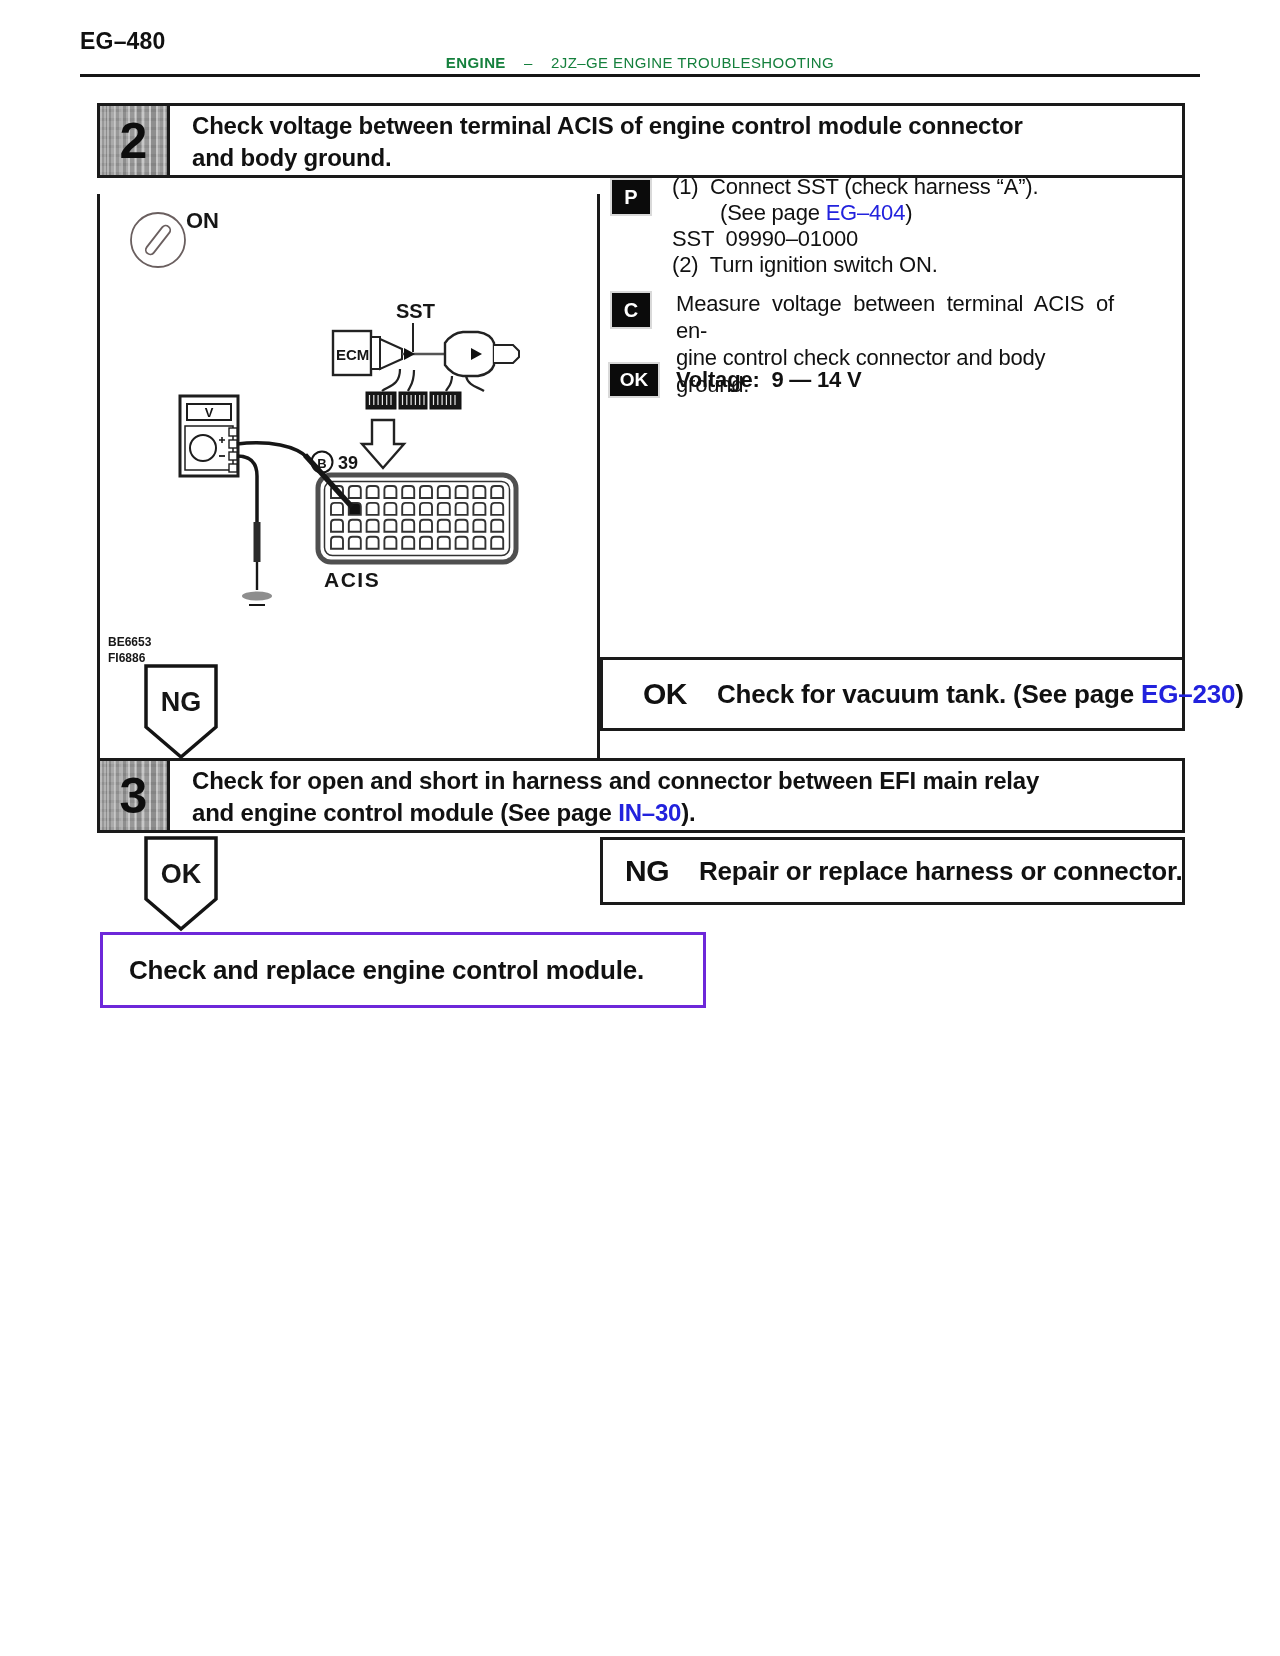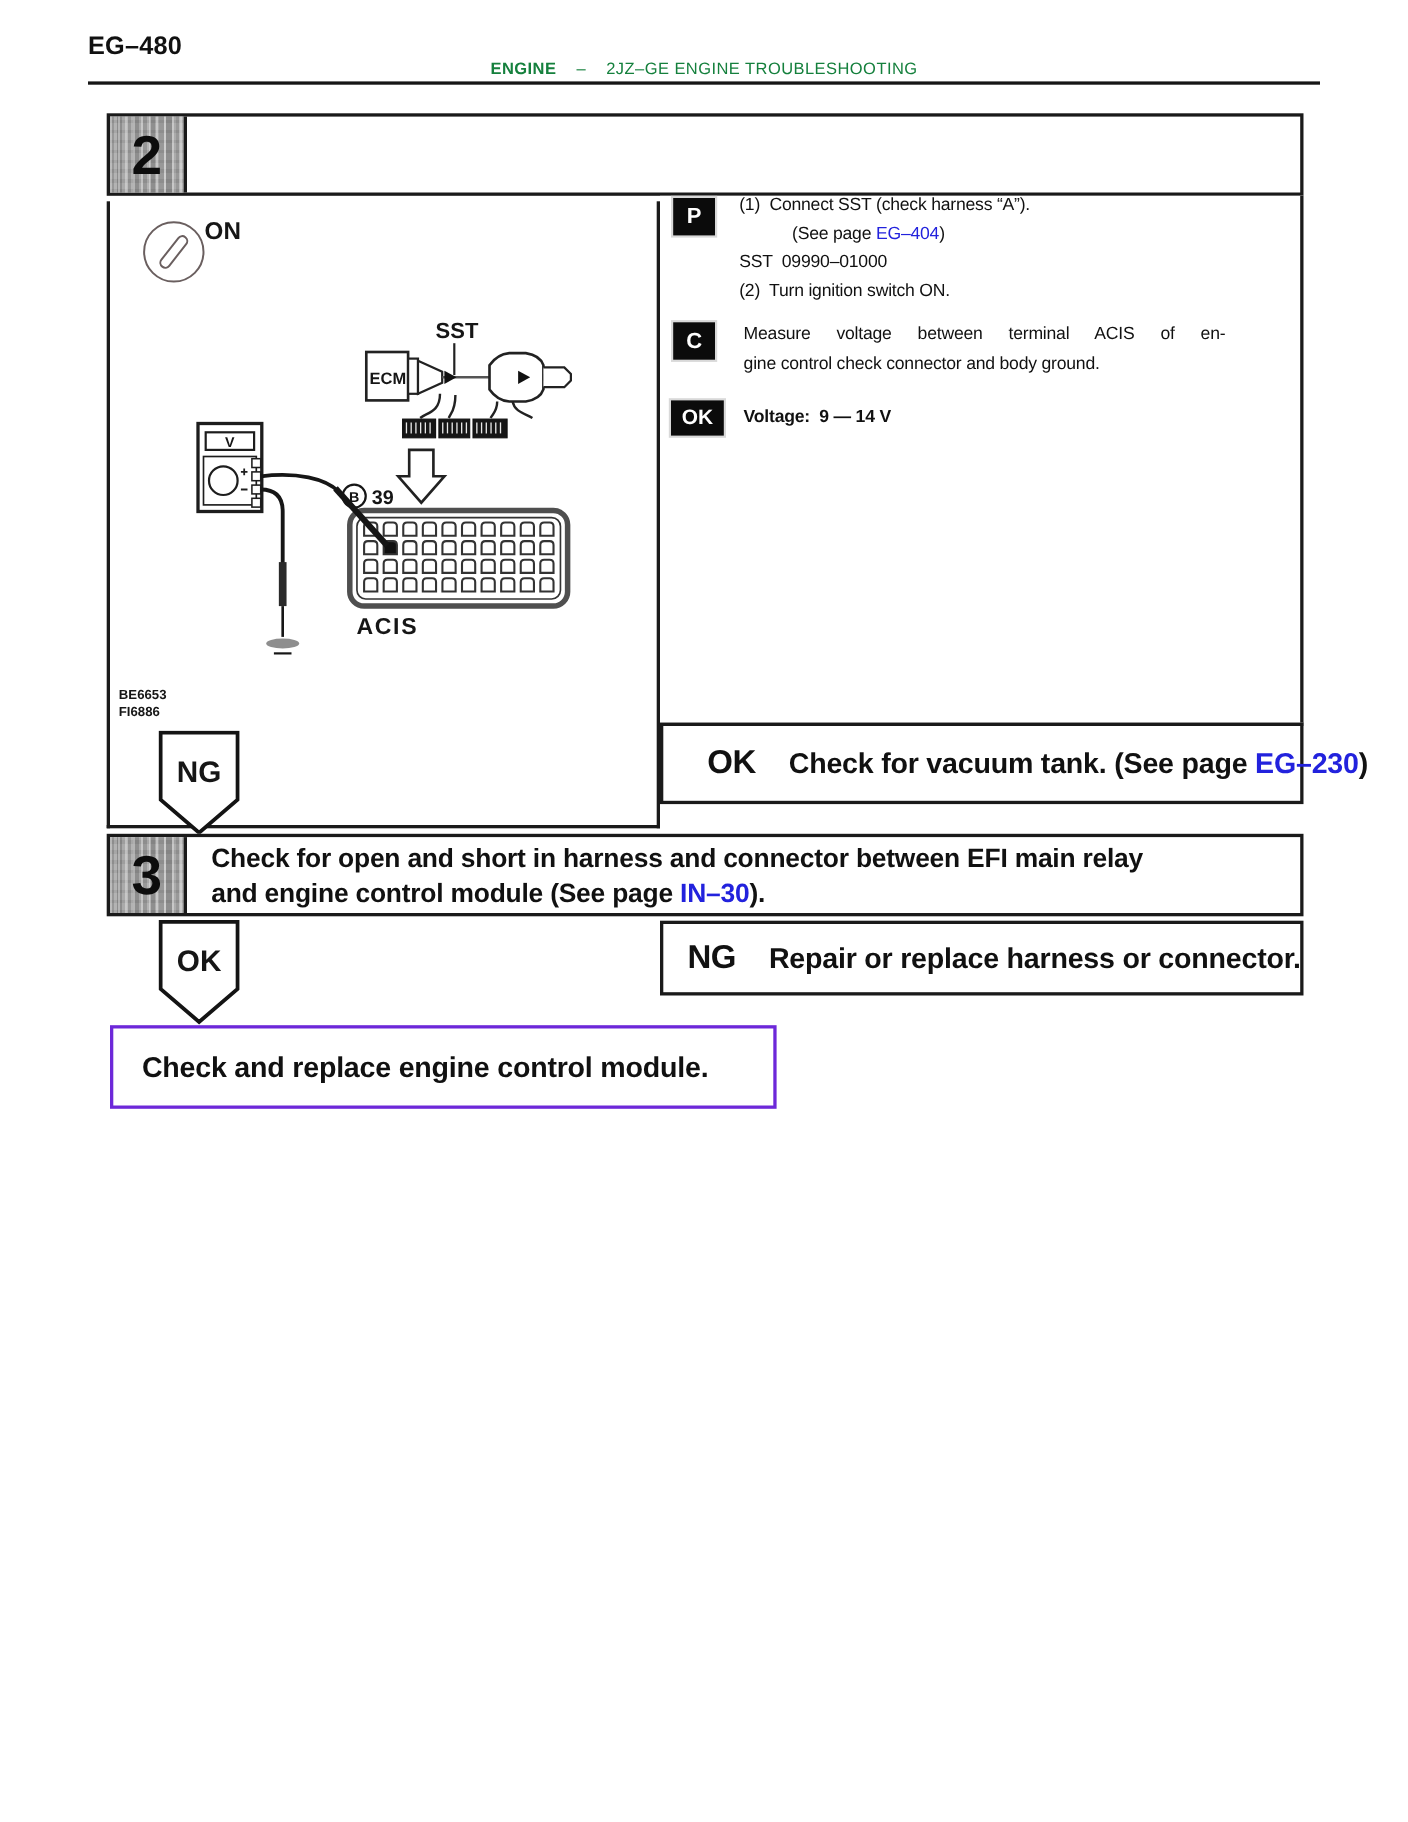--- a/index.html
+++ b/index.html
@@ -28,21 +28,21 @@
     font-weight:bold; font-size:50px; color:#0d0d0d;
   }
   .steptitle { font-weight:bold; font-size:24px; line-height:32px; letter-spacing:-0.2px; white-space:nowrap; }
   .panel-left  { border-left:3px solid #1a1a1a; border-right:3px solid #1a1a1a; border-bottom:3px solid #1a1a1a; background:#fff; }
   .panel-right { border-right:3px solid #1a1a1a; border-bottom:3px solid #1a1a1a; background:#fff; }
   .kbadge {
     background:#0b0b0b; color:#fff; font-weight:bold;
     display:flex; align-items:center; justify-content:center;
     box-shadow:0 0 0 2px #d9d9d9;
   }
-  .bodytext { font-size:16px; line-height:26px; letter-spacing:-0.2px; }
+  .bodytext { font-size:22px; line-height:26px; letter-spacing:-0.2px; }
   .prewrap { white-space:pre-wrap; }
   .justify-line { text-align:justify; text-align-last:justify; }
   .result-row {
     border:3px solid #1a1a1a; background:#fff;
     display:flex; align-items:center;
   }
   .result-label { font-weight:bold; font-size:30px; letter-spacing:-0.5px; }
   .result-text { font-weight:bold; font-size:26px; letter-spacing:-0.2px; white-space:nowrap; }
   .final-box { border:3px solid #6d28d9; background:#fff; display:flex; align-items:center; }
   svg text { fill:#161616; }
@@ -58,23 +58,27 @@
     <span class="sect">ENGINE</span>
     <span>&nbsp;&nbsp;&nbsp;</span><span>–</span><span>&nbsp;&nbsp;&nbsp;</span>
     <span>2JZ–GE ENGINE TROUBLESHOOTING</span>
   </div>
   <div class="abs rule" style="left:80px; top:74px; width:1120px; height:3px;"></div>
 
   <div class="abs stepbox" style="left:97px; top:103px; width:1088px; height:75px;">
     <div class="badge-num">
       <span>2</span>
     </div>
-  </div>
-
-  <div class="abs panel-left" style="left:97px; top:183px; width:503px; height:570px;">
+    <div class="abs steptitle" style="left:92px; top:4px;">
+      <div>Check voltage between terminal ACIS of engine control module connector</div>
+      <div>and body ground.</div>
+    </div>
+  </div>
+
+  <div class="abs panel-left" style="left:97px; top:194px; width:503px; height:570px;">
     <svg width="497" height="476" viewBox="0 0 497 476">
 
       <g>
         <circle cx="58" cy="46" r="27" fill="none" stroke="#6a5f5f" stroke-width="1.8"></circle>
         <g transform="translate(58 46) rotate(38)">
           <rect x="-4.5" y="-17" width="9" height="34" rx="4.5" fill="none" stroke="#6a5f5f" stroke-width="1.8"></rect>
         </g>
       </g>
       <text class="svglabel" x="86" y="34" font-size="22">ON</text>
 

